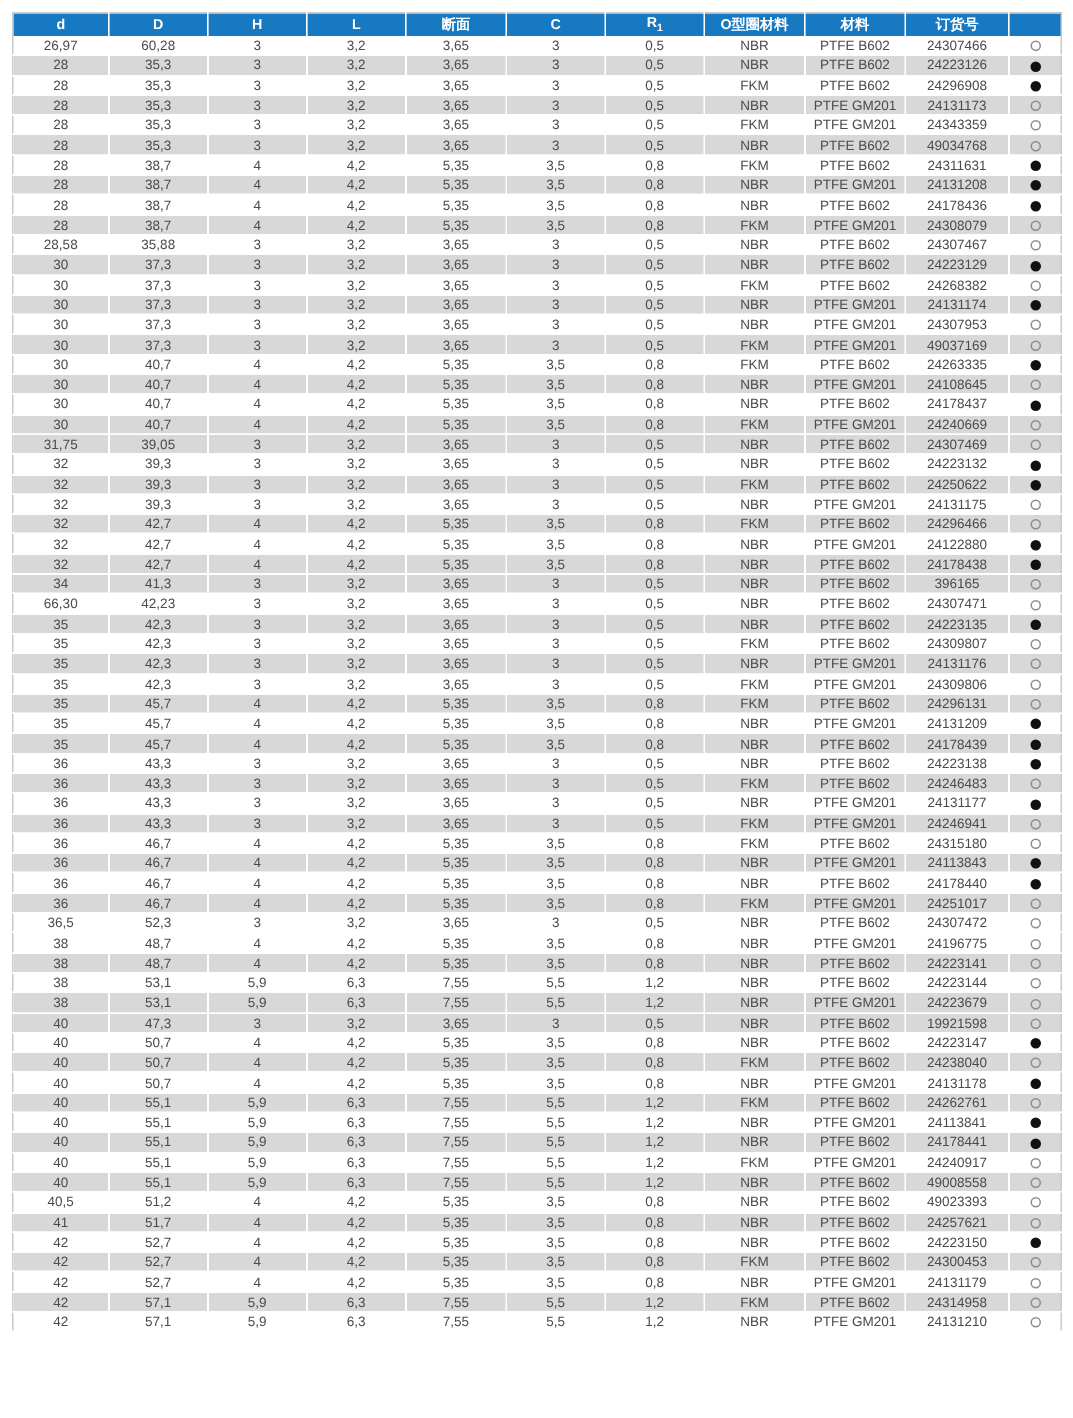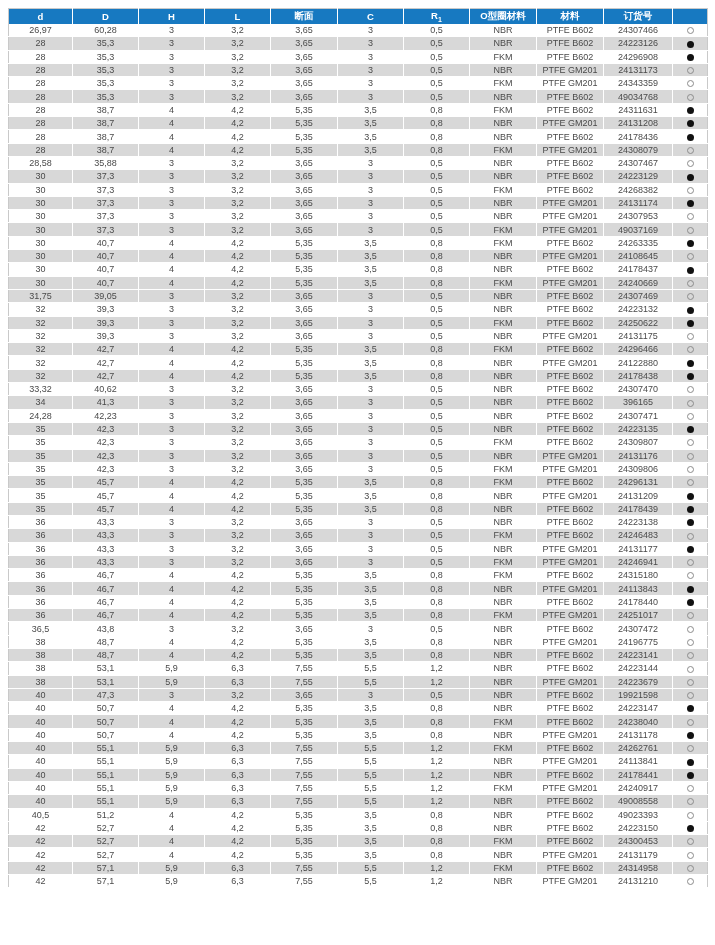--- a/index.html
+++ b/index.html
@@ -410,48 +410,35 @@
           <td>4</td>
           <td>4,2</td>
           <td>5,35</td>
           <td>3,5</td>
           <td>0,8</td>
           <td>NBR</td>
           <td>PTFE B602</td>
           <td>24178438</td>
           <td><span class="dot filled"></span></td>
         </tr>
-        <tr>
-          <td>33,32</td>
-          <td>40,62</td>
-          <td>3</td>
-          <td>3,2</td>
-          <td>3,65</td>
-          <td>3</td>
-          <td>0,5</td>
-          <td>NBR</td>
-          <td>PTFE B602</td>
-          <td>24307470</td>
-          <td><span class="dot hollow"></span></td>
-        </tr>
         <tr class="alt">
           <td>34</td>
           <td>41,3</td>
           <td>3</td>
           <td>3,2</td>
           <td>3,65</td>
           <td>3</td>
           <td>0,5</td>
           <td>NBR</td>
           <td>PTFE B602</td>
           <td>396165</td>
           <td><span class="dot hollow"></span></td>
         </tr>
         <tr>
-          <td>24,28</td>
+          <td>66,30</td>
           <td>42,23</td>
           <td>3</td>
           <td>3,2</td>
           <td>3,65</td>
           <td>3</td>
           <td>0,5</td>
           <td>NBR</td>
           <td>PTFE B602</td>
           <td>24307471</td>
           <td><span class="dot hollow"></span></td>
@@ -646,21 +633,21 @@
           <td>5,35</td>
           <td>3,5</td>
           <td>0,8</td>
           <td>FKM</td>
           <td>PTFE GM201</td>
           <td>24251017</td>
           <td><span class="dot hollow"></span></td>
         </tr>
         <tr>
           <td>36,5</td>
-          <td>43,8</td>
+          <td>52,3</td>
           <td>3</td>
           <td>3,2</td>
           <td>3,65</td>
           <td>3</td>
           <td>0,5</td>
           <td>NBR</td>
           <td>PTFE B602</td>
           <td>24307472</td>
           <td><span class="dot hollow"></span></td>
         </tr>
@@ -839,20 +826,33 @@
           <td>4</td>
           <td>4,2</td>
           <td>5,35</td>
           <td>3,5</td>
           <td>0,8</td>
           <td>NBR</td>
           <td>PTFE B602</td>
           <td>49023393</td>
           <td><span class="dot hollow"></span></td>
         </tr>
+        <tr class="alt">
+          <td>41</td>
+          <td>51,7</td>
+          <td>4</td>
+          <td>4,2</td>
+          <td>5,35</td>
+          <td>3,5</td>
+          <td>0,8</td>
+          <td>NBR</td>
+          <td>PTFE B602</td>
+          <td>24257621</td>
+          <td><span class="dot hollow"></span></td>
+        </tr>
         <tr>
           <td>42</td>
           <td>52,7</td>
           <td>4</td>
           <td>4,2</td>
           <td>5,35</td>
           <td>3,5</td>
           <td>0,8</td>
           <td>NBR</td>
           <td>PTFE B602</td>

